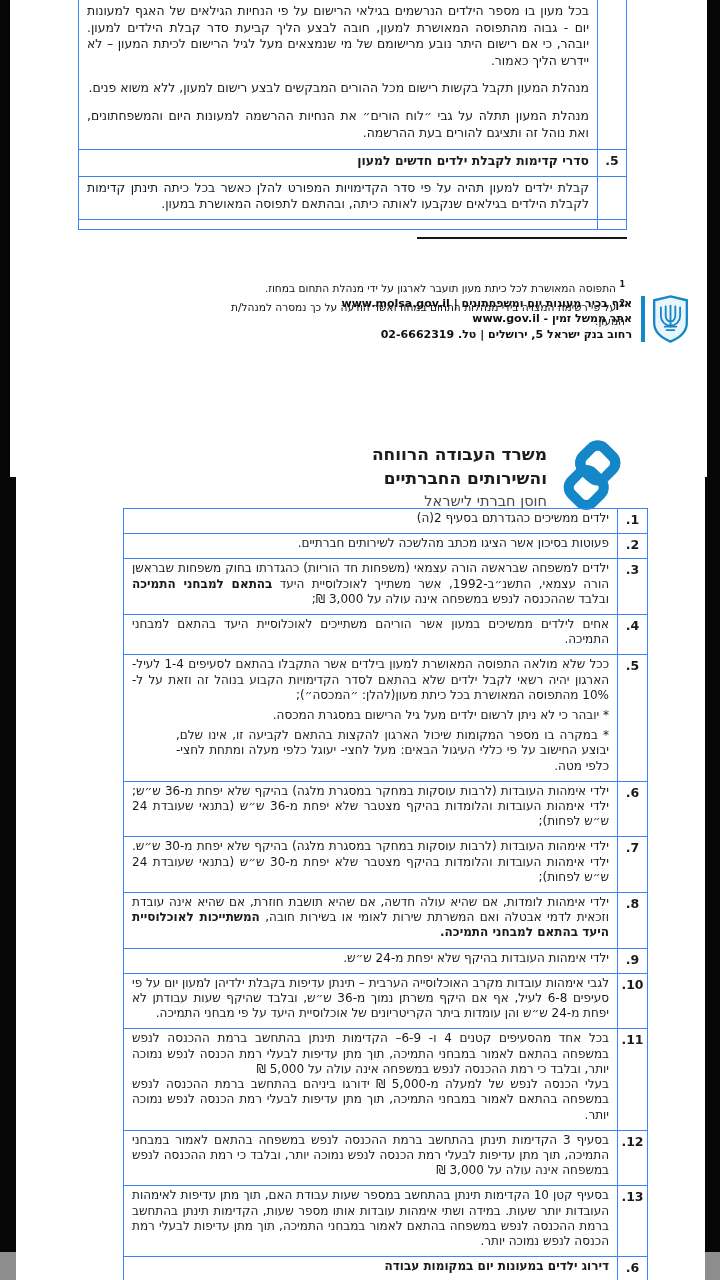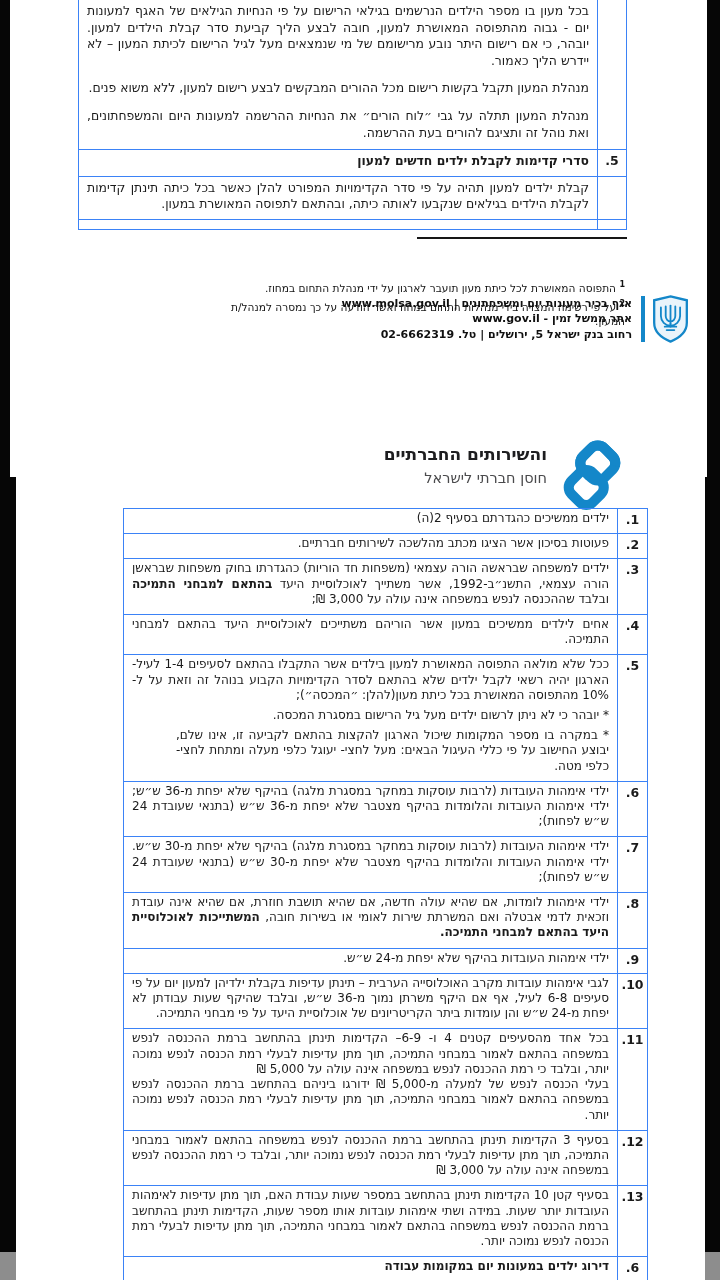--- a/index.html
+++ b/index.html
@@ -120,20 +120,21 @@
         <line x1="19" y1="30" x2="19" y2="33"></line>
       </g>
     </svg>
   </div>
 </div>
 
 <div class="page" id="page2">
 
   <div class="ministry">
     <div class="mtext">
+      <div class="mline">משרד העבודה הרווחה</div>
       <div class="mline">והשירותים החברתיים</div>
       <div class="mtag">חוסן חברתי לישראל</div>
     </div>
     <svg class="knot" viewBox="0 0 100 104">
       <g fill="none" stroke="#1487c9" stroke-width="14">
         <rect x="37" y="13" width="42" height="42" rx="13" transform="rotate(45 58 34)"></rect>
         <rect x="21" y="47" width="42" height="42" rx="13" transform="rotate(45 42 68)"></rect>
         <rect x="37" y="13" width="42" height="42" rx="13" transform="rotate(45 58 34)" stroke-dasharray="30 45 200"></rect>
       </g>
     </svg>

